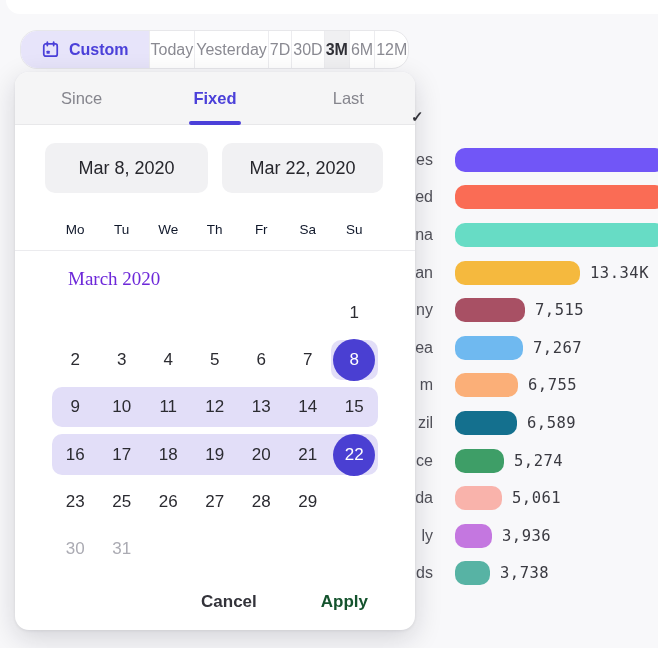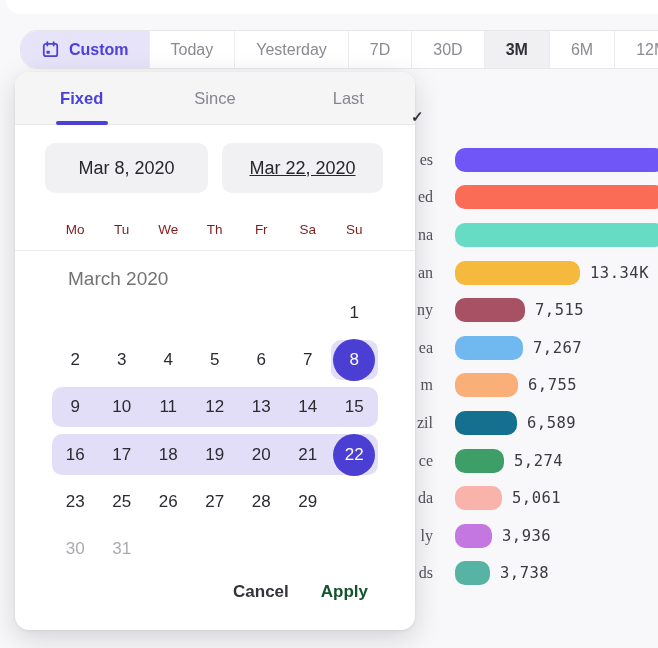--- a/index.html
+++ b/index.html
@@ -6,80 +6,80 @@
   *{box-sizing:border-box;font-family:"Liberation Sans",sans-serif;}
   #stage{position:relative;width:658px;height:648px;background:#F8F8FA;overflow:hidden;}
 
   
   .top-band{position:absolute;left:6px;top:-10px;width:660px;height:24px;background:#FFFFFF;
     border-radius:0 0 0 14px;}
 
   
   .toolbar{position:absolute;left:20px;top:30px;height:39px;display:flex;background:#FFFFFF;
     border:1px solid #E7E7EA;border-radius:17px;overflow:hidden;z-index:2;text-align:center;}
-  .seg{display:flex;align-items:center;justify-content:center;padding:0 21px;font-size:16px;
+  .seg{display:flex;align-items:center;justify-content:center;padding:0 1px;font-size:16px;
     color:#8A8A92;border-right:1px solid #ECECEF;cursor:pointer;white-space:nowrap;}
   .seg:last-child{border-right:none;}
   .seg.custom{background:#E7E4FA;color:#4B40D9;font-weight:600;gap:9px;padding:0 20px;}
   .seg.selected{background:#F0F0F2;color:#2F2F36;font-weight:600;}
   .cal-ico{width:19px;height:19px;display:block;}
 
   
   .bg-check{position:absolute;left:411px;top:108px;font-size:15px;color:#33333A;z-index:6;
     font-weight:600;}
 
   
   .chart{position:absolute;left:398px;top:141px;width:262px;z-index:1;}
   .crow{display:flex;align-items:center;height:37.6px;}
-  .clabel{width:35px;text-align:right;font-size:16px;color:#52525A;flex:none;font-family:Liberation Serif, serif;}
+  .clabel{width:35px;text-align:right;font-size:16px;color:#52525A;flex:none;}
   .cbar{height:24px;border-radius:10px;margin-left:22px;flex:none;}
   .cval{margin-left:10px;font-family:"DejaVu Sans Mono",monospace;font-size:15.5px;
     color:#3A3A41;letter-spacing:.5px;white-space:nowrap;}
 
   
   .popup{position:absolute;left:15px;top:72px;width:400px;height:558px;background:#FFFFFF;
     border-radius:14px;box-shadow:0 8px 28px rgba(20,20,40,.16),0 1px 3px rgba(20,20,40,.08);
     z-index:5;}
   .tabs{position:absolute;left:0;top:0;right:0;height:53px;background:#F5F5F6;
     border-radius:14px 14px 0 0;border-bottom:1px solid #E8E8EA;display:flex;}
   .tab{flex:1;position:relative;display:flex;align-items:center;justify-content:center;
     font-size:16.5px;color:#85858D;font-weight:500;cursor:pointer;}
   .tab.active{color:#4B40D9;font-weight:600;}
   .tab .underline{position:absolute;bottom:-1px;left:50%;transform:translateX(-50%);
     width:52px;height:4px;border-radius:3px;background:#4B40D9;}
 
   .dinput{position:absolute;top:71px;height:50px;background:#F1F1F3;border-radius:10px;
     display:flex;align-items:center;justify-content:center;font-size:18px;color:#26262C;
     cursor:pointer;}
   .dinput.from{left:30px;width:163px;}
-  .dinput.to{left:207px;width:161px;text-decoration:underline;}
+  .dinput.to{left:207px;width:161px;}
 
   .wkrow{position:absolute;left:0;right:0;top:150px;height:29px;padding-left:37px;
     border-bottom:1px solid #EBEBEE;display:flex;}
-  .wk{width:46.5px;text-align:center;font-size:13.5px;color:#7f1d1d;}
-
-  .month-title{position:absolute;left:53px;top:196px;font-size:19px;color:#737373;}
+  .wk{width:46.5px;text-align:center;font-size:13.5px;color:#0f172a;}
+
+  .month-title{position:absolute;left:53px;top:196px;font-size:19px;color:#6d28d9;font-family:Liberation Serif, serif;}
 
   .grid{position:absolute;left:37px;top:217px;width:326px;}
   .week{position:relative;display:flex;height:47.3px;align-items:center;}
   .week.range::before{content:"";position:absolute;left:0;right:0;top:3.5px;bottom:3.5px;
     background:#E2DEF8;border-radius:10px;}
   .day{position:relative;width:46.5px;height:100%;display:flex;align-items:center;
     justify-content:center;font-family:"DejaVu Sans Mono",monospace;font-size:17px;
     color:#2B2B31;cursor:pointer;}
   .day.empty{cursor:default;}
   .day.muted{color:#ABABB3;}
   .day.cap::before{content:"";position:absolute;left:0;right:0;top:3.5px;bottom:3.5px;
     background:#E2DEF8;border-radius:10px;}
   .day .num{position:relative;z-index:2;}
   .day.sel .circle{position:absolute;left:50%;top:50%;transform:translate(-50%,-50%);
     width:42px;height:42px;border-radius:50%;background:#4A3FD2;z-index:1;}
   .day.sel .num{color:#FFFFFF;z-index:2;}
 
-  .footer{position:absolute;right:47px;bottom:28px;display:flex;gap:32px;}
+  .footer{position:absolute;right:47px;bottom:18px;display:flex;gap:64px;}
   .btn{font-size:17px;font-weight:600;cursor:pointer;}
   .btn.cancel{color:#33333A;}
   .btn.apply{color:#14532d;}
 </style>
 </head>
 <body>
 
 <div id="stage">
 
   <div class="top-band"></div>
@@ -164,26 +164,26 @@
       </div>
       <div class="crow">
         <div class="clabel">ds</div>
         <div class="cbar" style="background: rgb(87, 179, 164); width: 35px;"></div>
         <div class="cval">3,738</div>
       </div>
     </div>
 
   <div class="popup">
     <div class="tabs">
+        <div class="tab">
+          <span>Since</span>
+        </div>
         <div class="tab active">
           <span>Fixed</span>
           <div class="underline"></div>
-        </div>
-        <div class="tab">
-          <span>Since</span>
         </div>
         <div class="tab">
           <span>Last</span>
         </div>
       </div>
 
     <div class="dinput from">Mar 8, 2020</div>
     <div class="dinput to">Mar 22, 2020</div>
 
     <div class="wkrow">

